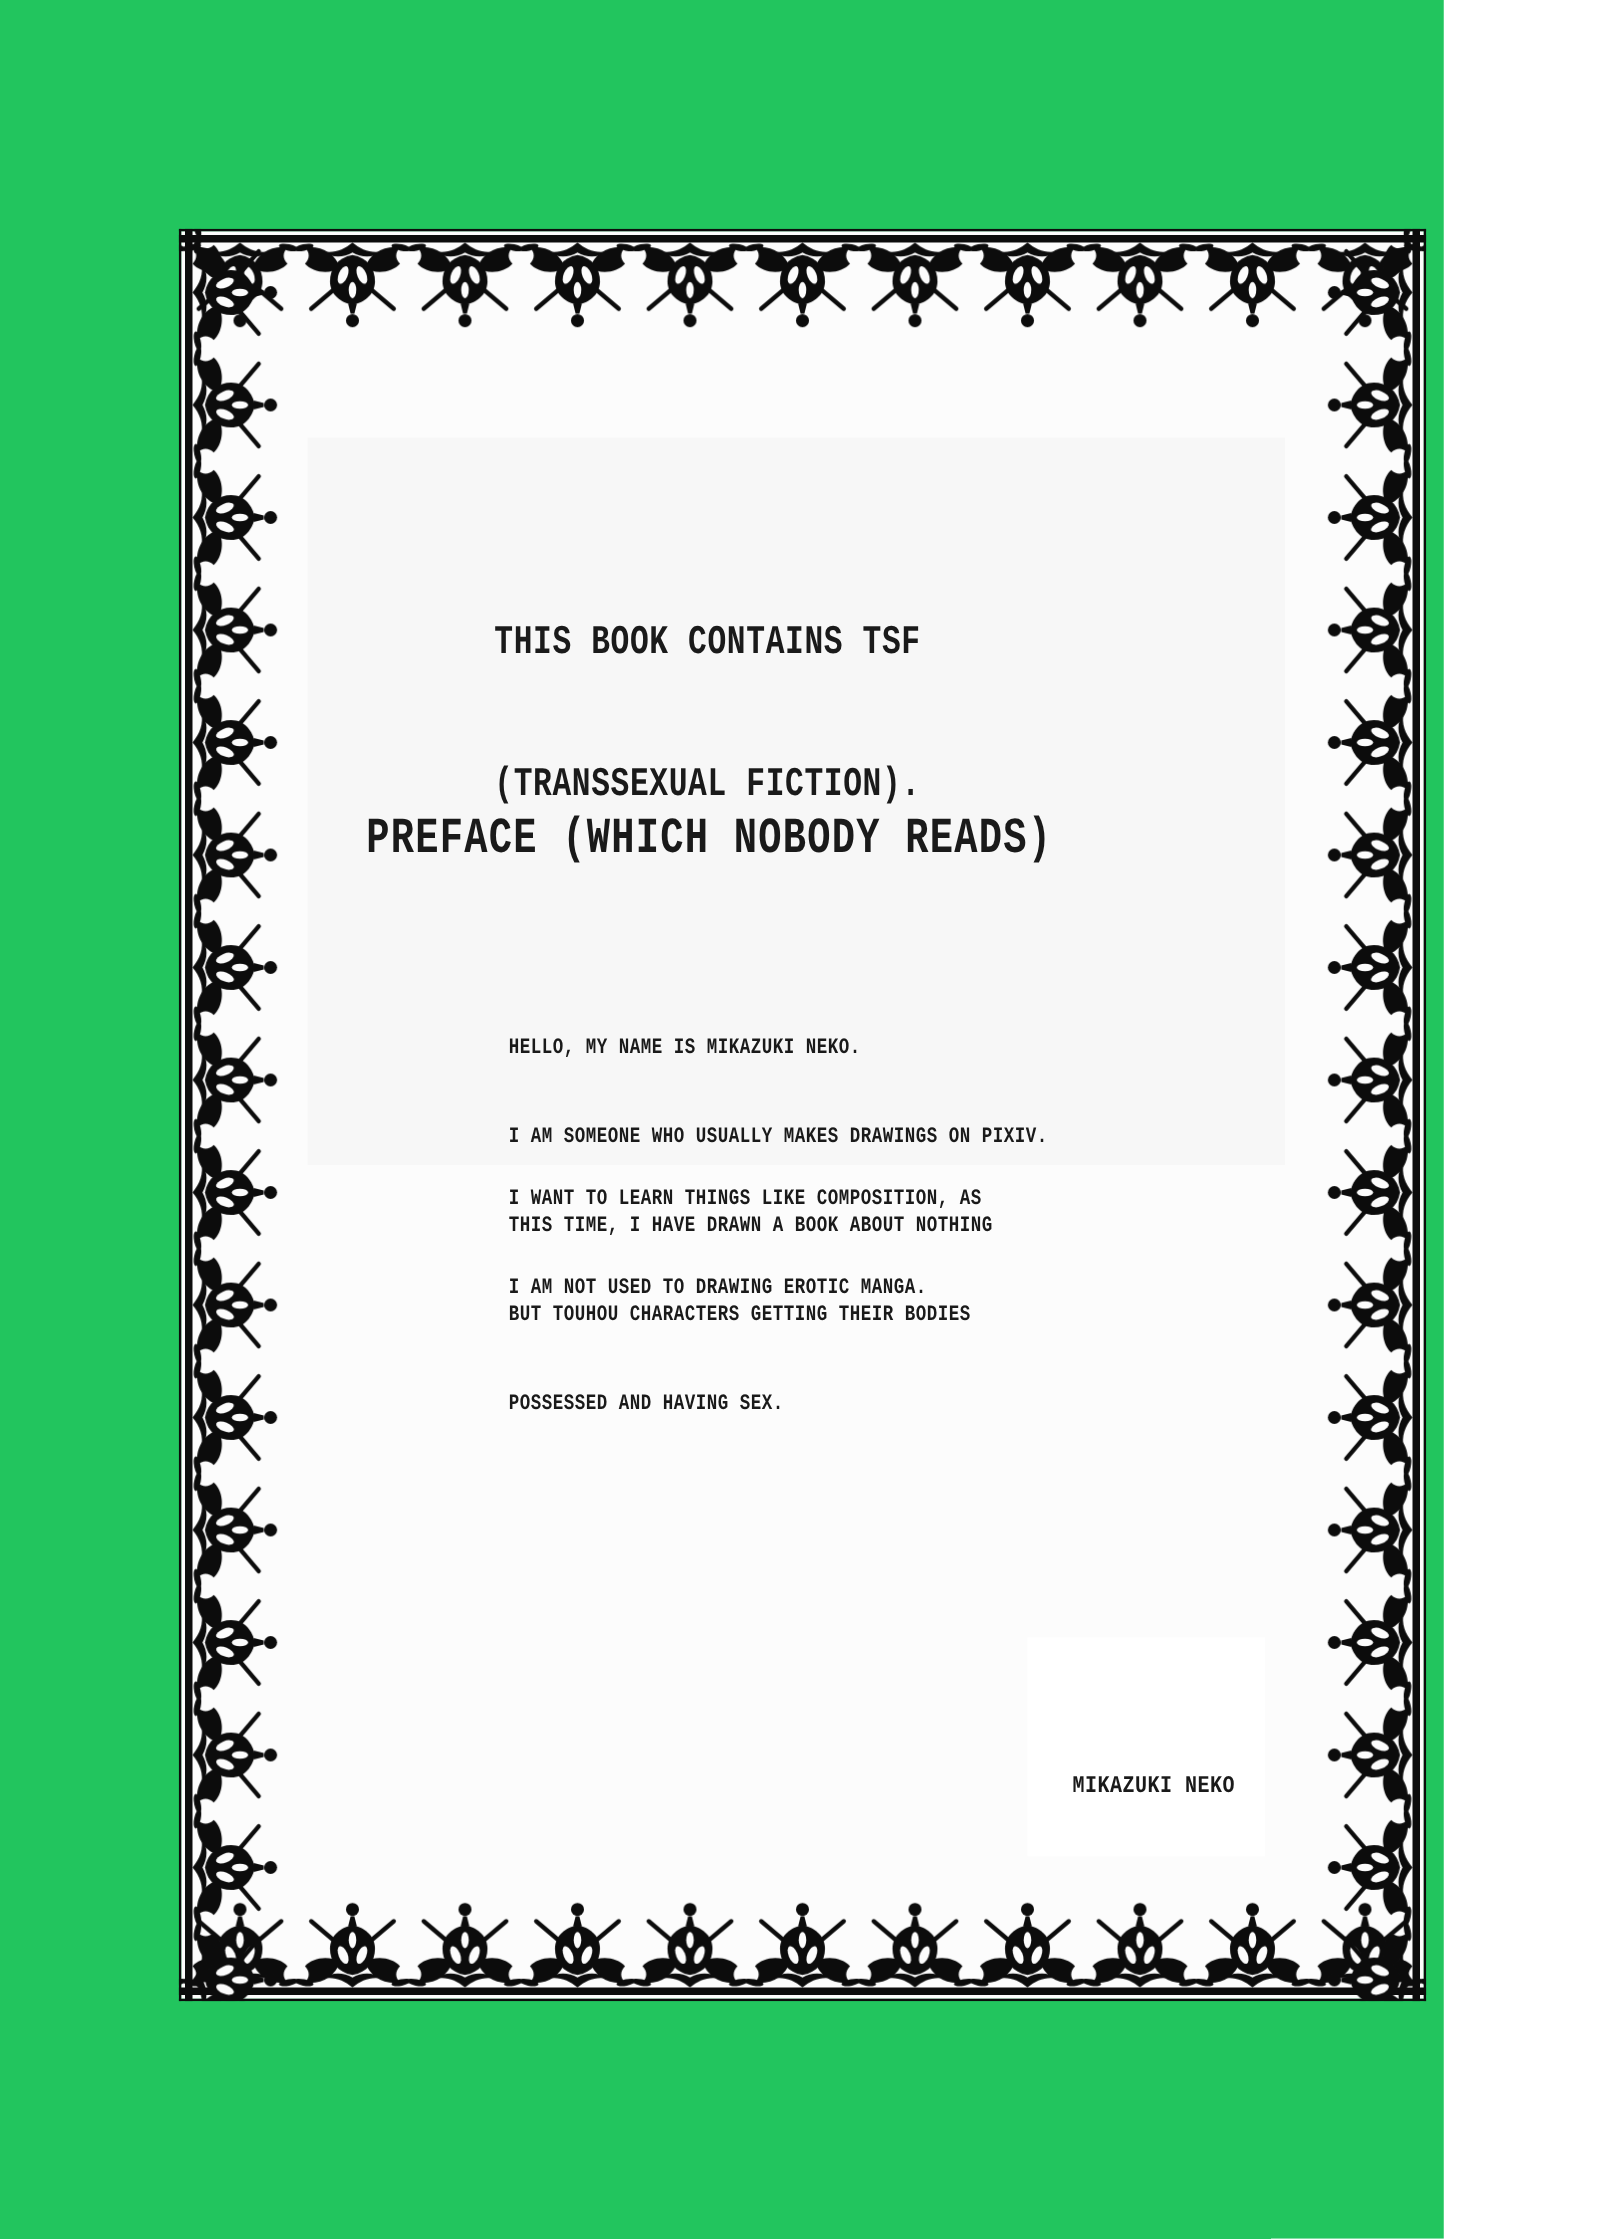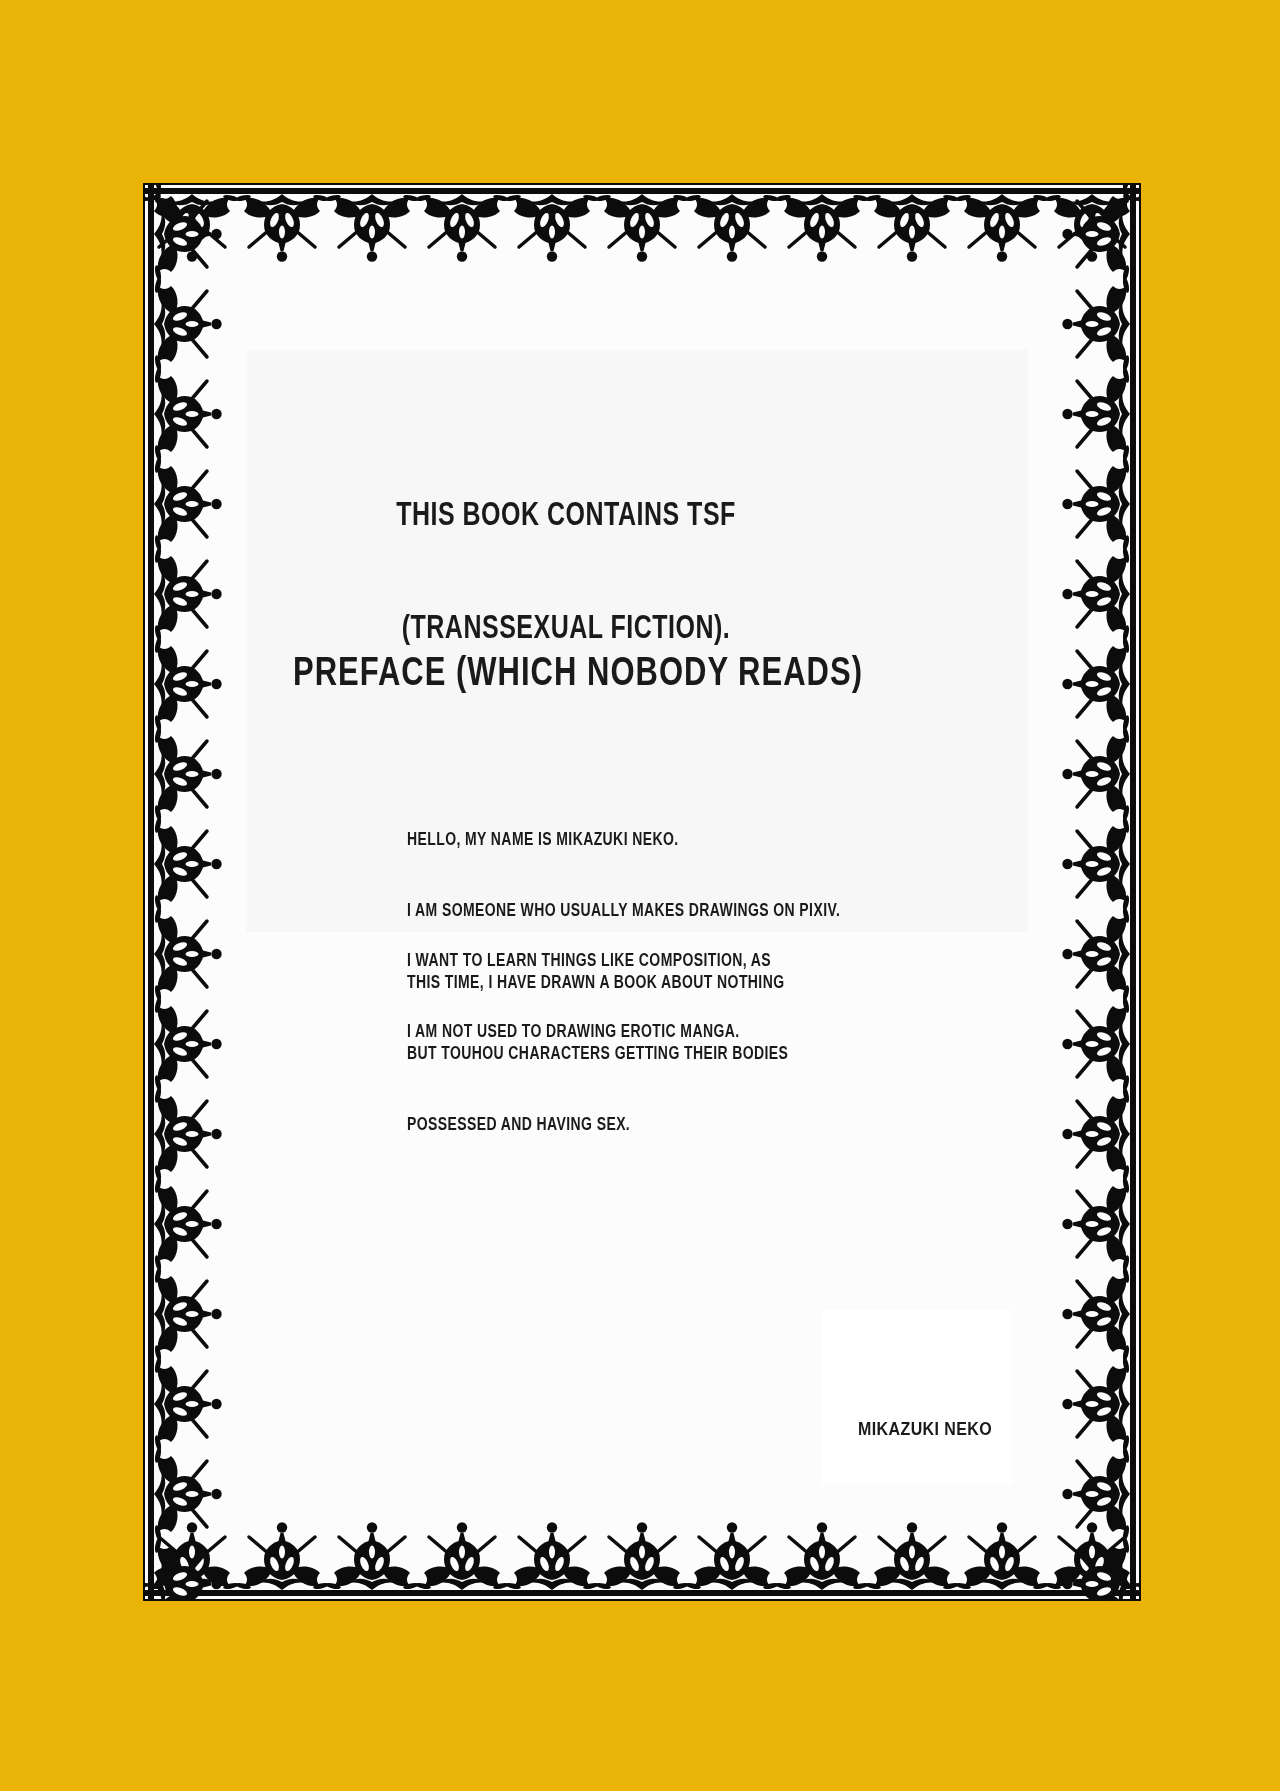--- a/index.html
+++ b/index.html
@@ -1,18 +1,18 @@
 <!DOCTYPE html>
 <html><head>
 <meta charset="utf-8">
 <style>
   html,body{margin:0;padding:0;background:#ffffff;}
   #page{
-    position:relative;width:1280px;height:1791px;background:#eab308;
-    font-family:Liberation Sans, sans-serif;color:#1a1a1a;overflow:hidden;
+    position:relative;width:1155px;height:1791px;background:#22c55e;
+    font-family:Liberation Mono, monospace;color:#1a1a1a;overflow:hidden;
   }
   .abs{position:absolute;}
   #inner-paper{left:145px;top:185px;width:994px;height:1414px;background:#fcfcfc;}
   #content-panel{left:246px;top:350px;width:782px;height:582px;background:#f7f7f7;}
   #signature-panel{left:822px;top:1310px;width:190px;height:175px;background:#ffffff;}
   .border-strip{pointer-events:none;}
   .b-top{left:143px;top:183px;}
   .b-bottom{left:143px;top:1519px;}
   .b-left{left:143px;top:183px;}
   .b-right{left:1059px;top:183px;}

